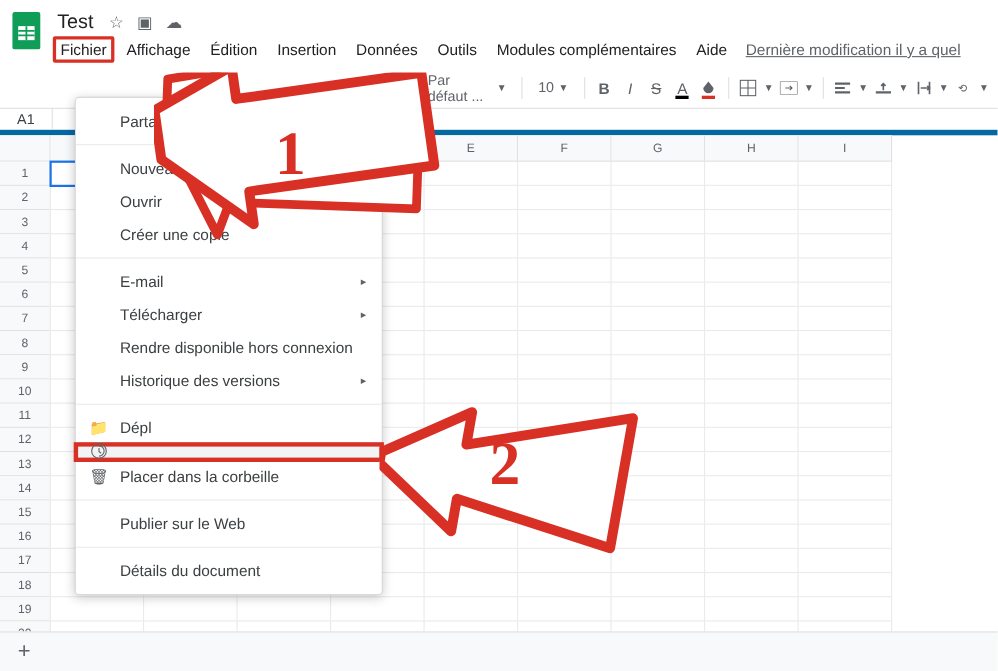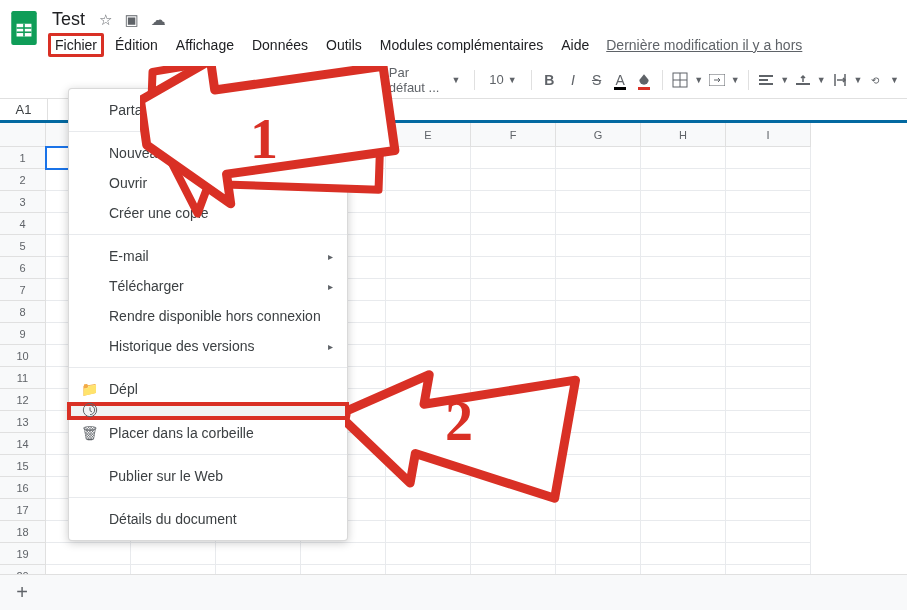--- a/index.html
+++ b/index.html
@@ -25,21 +25,21 @@
     .toolbar { display: flex; align-items: center; padding: 6px 8px 6px 370px; gap: 4px; border-bottom: 1px solid #e0e0e0; color: #5f6368; height: 38px; margin-top: 4px; }
     .tool { width: 24px; height: 24px; display: flex; align-items: center; justify-content: center; cursor: pointer; border-radius: 2px; font-size: 14px; }
     .dropdown { display: flex; align-items: center; gap: 4px; padding: 2px 6px; cursor: pointer; font-size: 13px; }
     .dropdown .arrow { font-size: 9px; color: #5f6368; }
     .sep { width: 1px; height: 20px; background: #e0e0e0; margin: 0 4px; }
     .text-color { position: relative; }
     .text-color::after { content: ""; position: absolute; bottom: 2px; left: 4px; right: 4px; height: 3px; background: #000; }
     .text-color.red::after { background: #d93025; }
 
     
-    .namebox-row { display: flex; align-items: stretch; height: 24px; border-bottom: 3px solid #0369a1; }
+    .namebox-row { display: flex; align-items: stretch; height: 24px; border-bottom: 5px solid #0369a1; }
     .namebox { width: 48px; border-right: 1px solid #e0e0e0; display: flex; align-items: center; justify-content: center; font-size: 13px; color: #3c4043; }
     .fx { width: 24px; display: flex; align-items: center; justify-content: center; color: #5f6368; font-style: italic; font-size: 13px; }
     .formula { flex: 1; }
 
     
     .grid-wrap { display: flex; height: calc(100% - 124px); }
     .rowheads { width: 46px; border-right: 1px solid #e0e0e0; }
     .colheads { display: flex; height: 24px; }
     .cell-head { border-right: 1px solid #e0e0e0; border-bottom: 1px solid #e0e0e0; display: flex; align-items: center; justify-content: center; font-size: 11px; color: #5f6368; background: #f8f9fa; }
     .corner { width: 46px; height: 24px; background: #f8f9fa; border-right: 1px solid #e0e0e0; border-bottom: 1px solid #e0e0e0; }
@@ -85,27 +85,28 @@
     <div class="title-row">
       <span class="doc-title">Test</span>
       <div class="title-icons">
         <span>☆</span>
         <span>▣</span>
         <span>☁</span>
       </div>
     </div>
     <div class="menubar" id="menubar">
         <div class="menubar-item active">Fichier</div>
+        <div class="menubar-item">Affichage</div>
         <div class="menubar-item">Édition</div>
-        <div class="menubar-item">Affichage</div>
+        <div class="menubar-item">Insertion</div>
         <div class="menubar-item">Données</div>
         <div class="menubar-item">Outils</div>
         <div class="menubar-item">Modules complémentaires</div>
         <div class="menubar-item">Aide</div>
-        <div class="last-mod">Dernière modification il y a hors</div>
+        <div class="last-mod">Dernière modification il y a quel</div>
       </div>
   </div>
 </div>
 
 <div class="toolbar">
   <div class="sep"></div>
   <div class="dropdown">
       <span>Par défaut ...</span>
       <span class="arrow">▼</span>
     </div>

